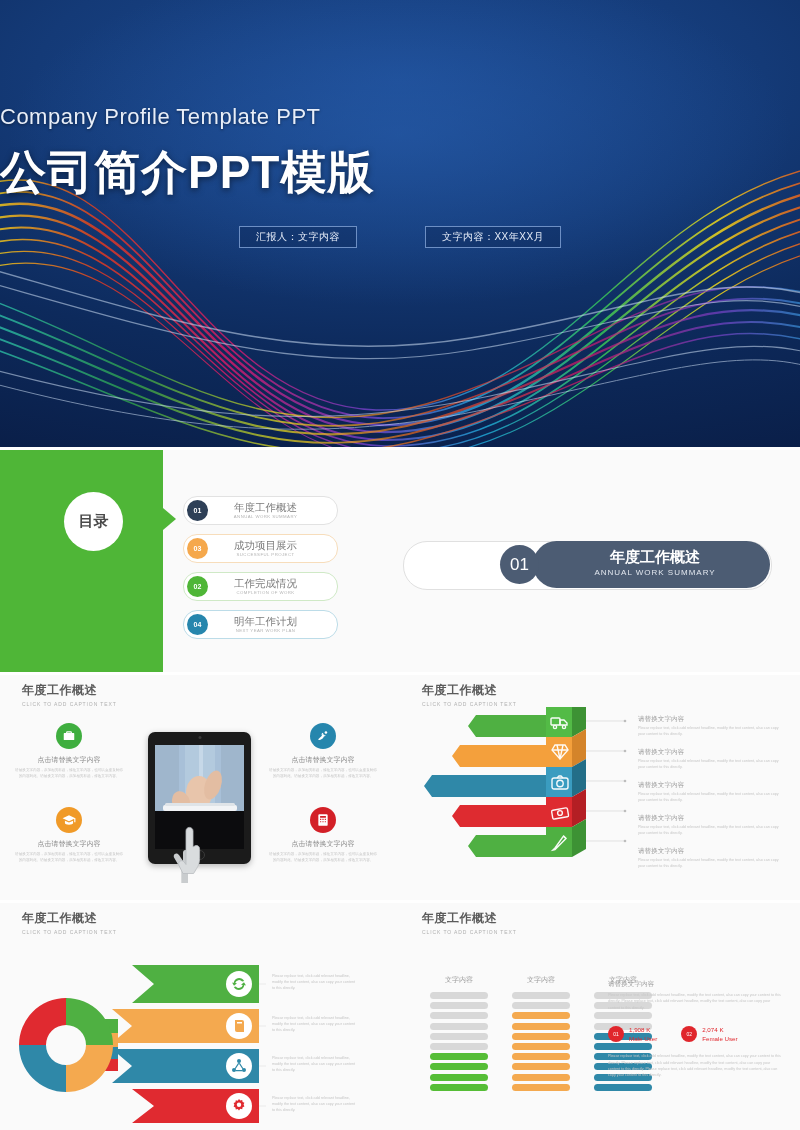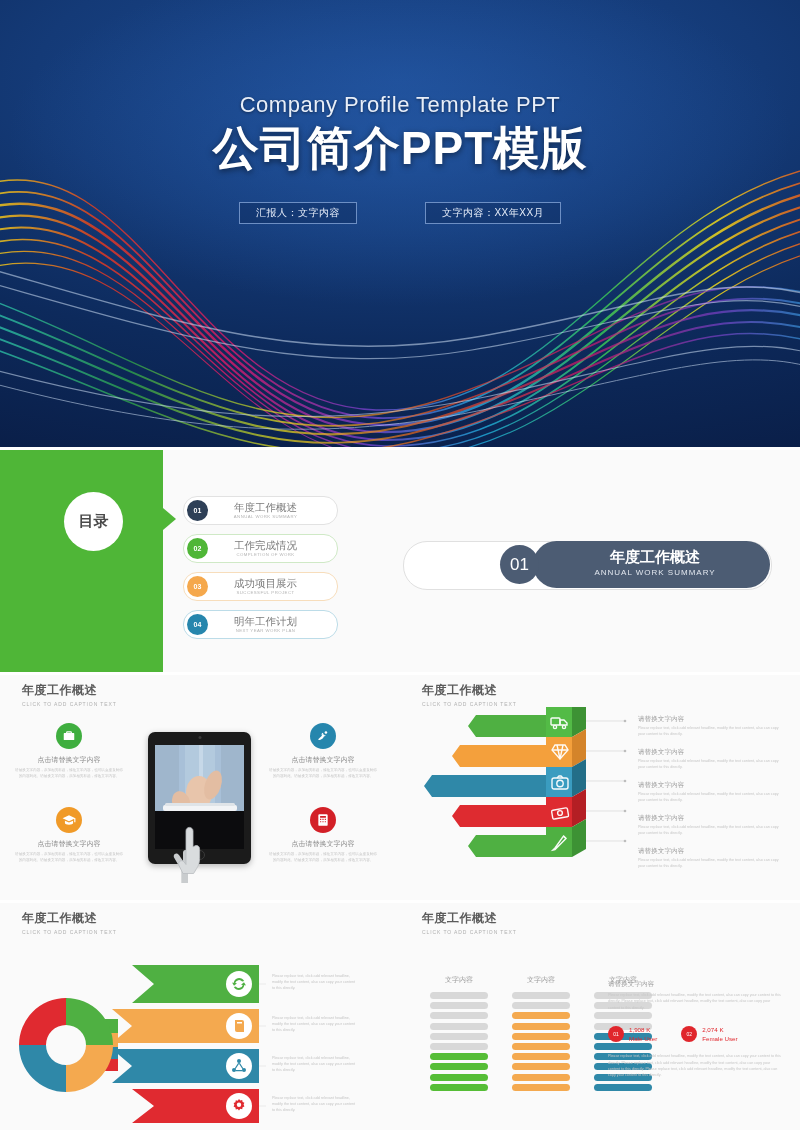--- a/index.html
+++ b/index.html
@@ -4,24 +4,24 @@
 <style>
   html,body{margin:0;padding:0;background:#ffffff;}
   body{width:800px;height:1130px;font-family:"Liberation Sans","DejaVu Sans",sans-serif;overflow:hidden;}
   .page{position:relative;width:800px;height:1130px;background:#fff;}
 
   
   .cover{position:absolute;left:0;top:0;width:800px;height:447px;overflow:hidden;
          background:radial-gradient(ellipse 120% 90% at 50% 18%, #1c4a91 0%, #143a77 38%, #0d2a5c 68%, #0a1f49 100%);}
   .cover-vign{position:absolute;inset:0;background:radial-gradient(ellipse 70% 55% at 50% 30%, rgba(40,95,175,.55) 0%, rgba(10,32,70,0) 70%);}
   .cover svg.waves{position:absolute;left:0;top:170px;width:800px;height:280px;}
-  .cover-txt{position:absolute;left:0;top:4px;width:800px;text-align:center;}
+  .cover-txt{position:absolute;left:0;top:16px;width:800px;}
   .cover-en{margin-top:88px;font-size:22px;letter-spacing:.5px;color:#e8eef8;font-weight:400;
             text-shadow:0 1px 3px rgba(0,0,0,.45);}
-  .cover-cn{font-size:46px;font-weight:bold;color:#ffffff;letter-spacing:1px;
+  .cover-cn{margin-top:12px;font-size:46px;font-weight:bold;color:#ffffff;letter-spacing:1px;
             text-shadow:0 2px 6px rgba(0,0,0,.5);}
   .cover-meta{margin-top:22px;display:flex;justify-content:center;gap:68px;}
   .meta-box{border:1px solid #6d8fc4;padding:3px 16px;font-size:10px;color:#e6edf9;letter-spacing:.5px;
             background:rgba(12,38,84,.35);}
 
   
   .toc{position:absolute;left:0;top:450px;width:800px;height:222px;background:#fafafa;overflow:hidden;}
   .toc-green{position:absolute;left:0;top:0;width:163px;height:222px;background:#4cb game;}
   .toc-green{background:#4fb637;}
   .toc-circle{position:absolute;left:64px;top:42px;width:59px;height:59px;border-radius:50%;background:#fff;
@@ -177,32 +177,32 @@
     <div class="toc-circle">目录</div>
     <div class="toc-arrow"></div>
     <div class="toc-list">
       <div class="toc-item">
         <div class="toc-num" style="background:#2e4057">01</div>
         <div class="toc-labels">
           <div class="toc-cn">年度工作概述</div>
           <div class="toc-en">ANNUAL WORK SUMMARY</div>
         </div>
       </div>
+      <div class="toc-item" style="border-color:#f7ddbb">
+        <div class="toc-num" style="background:#f5a84c">03</div>
+        <div class="toc-labels">
+          <div class="toc-cn">成功项目展示</div>
+          <div class="toc-en">SUCCESSFUL PROJECT</div>
+        </div>
+      </div>
       <div class="toc-item" style="border-color:#cfe9c6">
         <div class="toc-num" style="background:#4fb637">02</div>
         <div class="toc-labels">
           <div class="toc-cn">工作完成情况</div>
           <div class="toc-en">COMPLETION OF WORK</div>
-        </div>
-      </div>
-      <div class="toc-item" style="border-color:#f7ddbb">
-        <div class="toc-num" style="background:#f5a84c">03</div>
-        <div class="toc-labels">
-          <div class="toc-cn">成功项目展示</div>
-          <div class="toc-en">SUCCESSFUL PROJECT</div>
         </div>
       </div>
       <div class="toc-item" style="border-color:#bcdce8">
         <div class="toc-num" style="background:#2686ad">04</div>
         <div class="toc-labels">
           <div class="toc-cn">明年工作计划</div>
           <div class="toc-en">NEXT YEAR WORK PLAN</div>
         </div>
       </div>
     </div>

